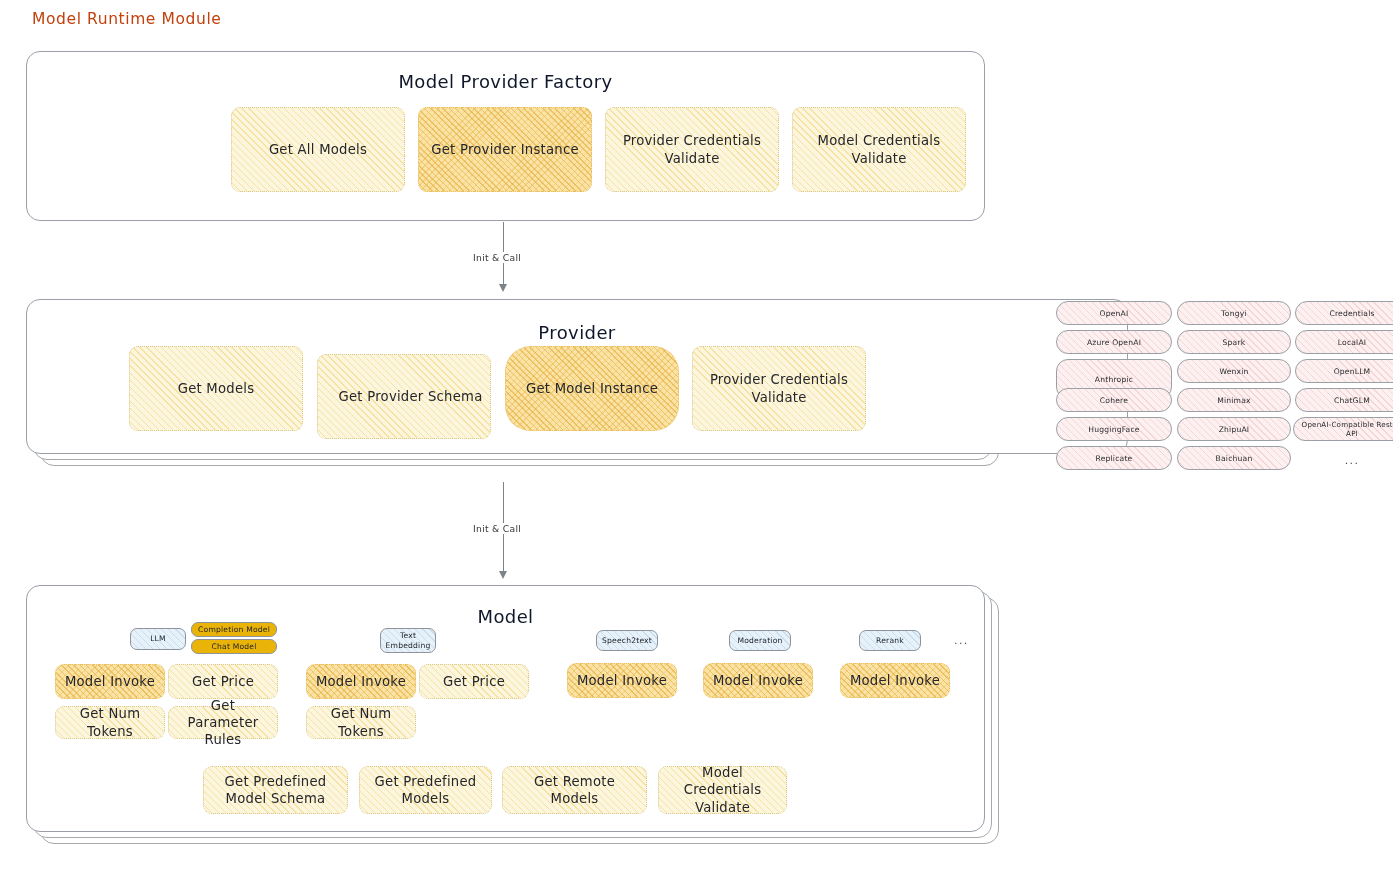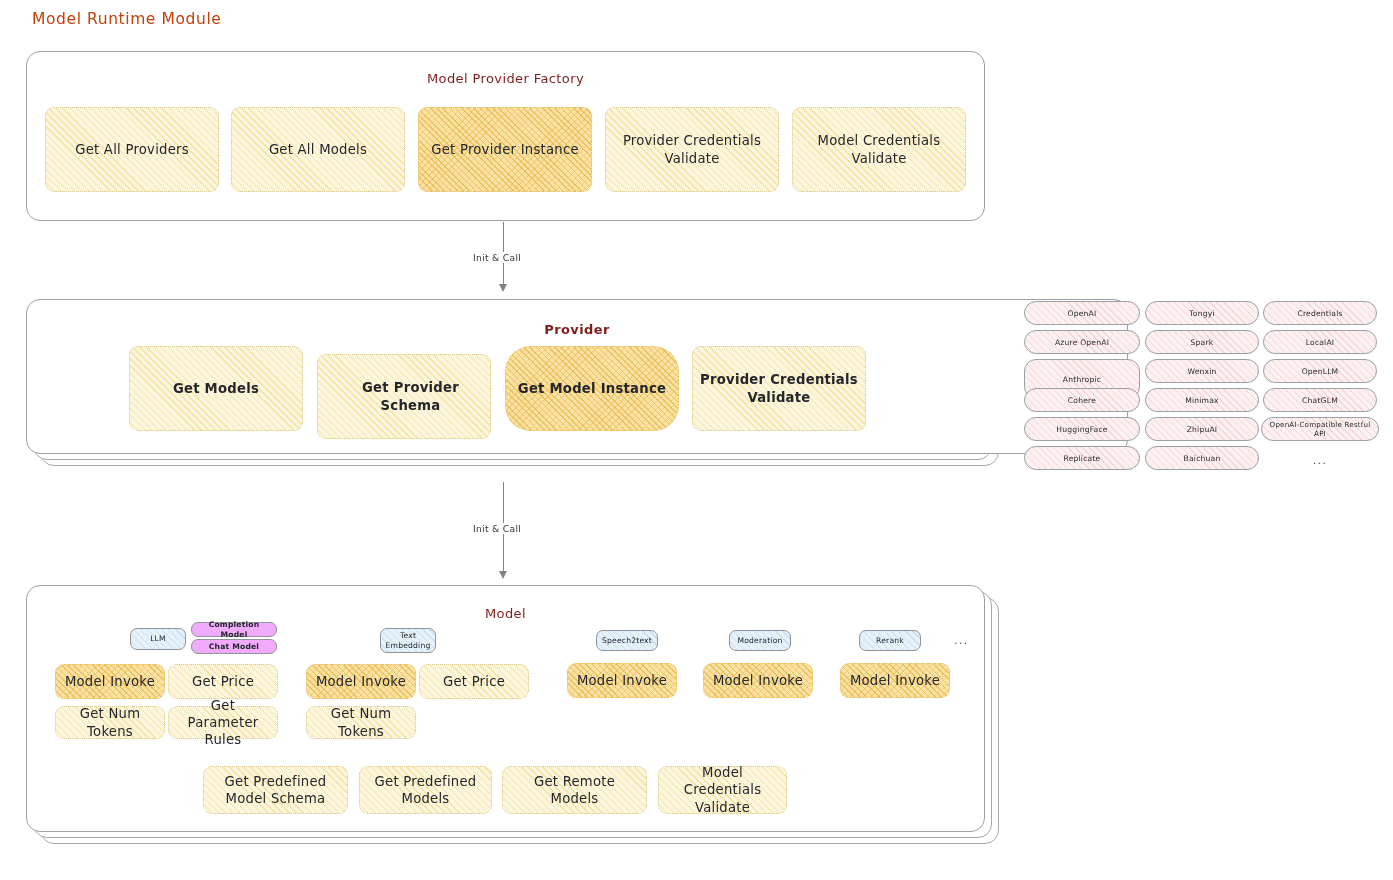--- a/index.html
+++ b/index.html
@@ -32,23 +32,23 @@
     position: absolute;
     background: #ffffff;
     border: 1.15px solid #9aa0a6;
     border-radius: 14px;
     box-sizing: border-box;
   }
   .panel-title {
     position: absolute;
     left: 0; right: 0;
     text-align: center;
-    font-size: 13px;
+    font-size: 18px;
     letter-spacing: .4px;
-    color: #7f1d1d;
+    color: #0f172a;
   }
 
   
   .stack-layer {
     position: absolute;
     background: #ffffff;
     border: 1.1px solid #a4a9ae;
     border-radius: 14px;
     box-sizing: border-box;
   }
@@ -106,20 +106,21 @@
     letter-spacing: .2px;
     color: #2a2c30;
     padding: 1px 3px;
     background-color: #fcf0f0;
     background-image:
       repeating-linear-gradient(45deg,
         rgba(231,160,160,.34) 0px,
         rgba(231,160,160,.34) 1px,
         rgba(255,255,255,0) 1px,
         rgba(255,255,255,0) 5px);
+    margin-left: 32px;
   }
   .pill.ellipsis {
     border: none;
     background: none;
     font-size: 11px;
     letter-spacing: 1.4px;
     color: #4a4c50;
   }
 
   
@@ -139,23 +140,22 @@
     padding: 1px 3px;
     background-color: #e6f1fa;
     background-image:
       repeating-linear-gradient(45deg,
         rgba(140,185,222,.34) 0px,
         rgba(140,185,222,.34) 1px,
         rgba(255,255,255,0) 1px,
         rgba(255,255,255,0) 5px);
   }
   .badge.plain {
-    background: #f0abfc;
+    background: #eab308;
     background-image: none;
-    font-weight: bold;
   }
   .dots {
     position: absolute;
     font-size: 11px;
     letter-spacing: 1.4px;
     color: #4a4c50;
   }
 
   
   .arrow-line {
@@ -181,39 +181,38 @@
   }
 </style>
 </head>
 <body>
 
 <div id="page-title">Model Runtime Module</div>
 
 <div class="panel" style="left:26px; top:51px; width:959px; height:170px;">
   <div class="panel-title" style="top:19px;">Model Provider Factory</div>
 
-  <div class="node" style="left:18px; top:55px; width:174px; height:85px;">Get All Providers</div>
 
   <div class="node" style="left:204px; top:55px; width:174px; height:85px;">Get All Models</div>
 
   <div class="node hl" style="left:391px; top:55px; width:174px; height:85px;">Get Provider Instance</div>
 
   <div class="node" style="left:578px; top:55px; width:174px; height:85px;">Provider Credentials Validate</div>
 
   <div class="node" style="left:765px; top:55px; width:174px; height:85px;">Model Credentials Validate</div>
 </div>
 
 <div class="arrow-line" style="left:503px; top:222px; height:64px;"></div>
 <div class="arrow-head" style="left:499px; top:284px;"></div>
 <div class="arrow-label" style="left:470px; top:252px;">Init &amp; Call</div>
 
 <div class="stack-layer" style="left:40px; top:311px; width:959px; height:155px;"></div>
 <div class="stack-layer" style="left:33px; top:305px; width:959px; height:155px;"></div>
 
-<div class="panel" style="left:26px; top:299px; width:1102px; height:155px;font-weight:bold;">
+<div class="panel" style="left:26px; top:299px; width:1102px; height:155px;">
   <div class="panel-title" style="top:22px;">Provider</div>
 
   <div class="node" style="left:102px; top:46px; width:174px; height:85px;">Get Models</div>
 
   <div class="node" style="left:290px; top:54px; width:174px; height:85px;padding-left:19px;">Get Provider Schema</div>
 
   <div class="node hl" style="left:478px; top:46px; width:174px; height:85px;border-radius:26px;">Get Model Instance</div>
 
   <div class="node" style="left:665px; top:46px; width:174px; height:85px;">Provider Credentials Validate</div>
 </div>

